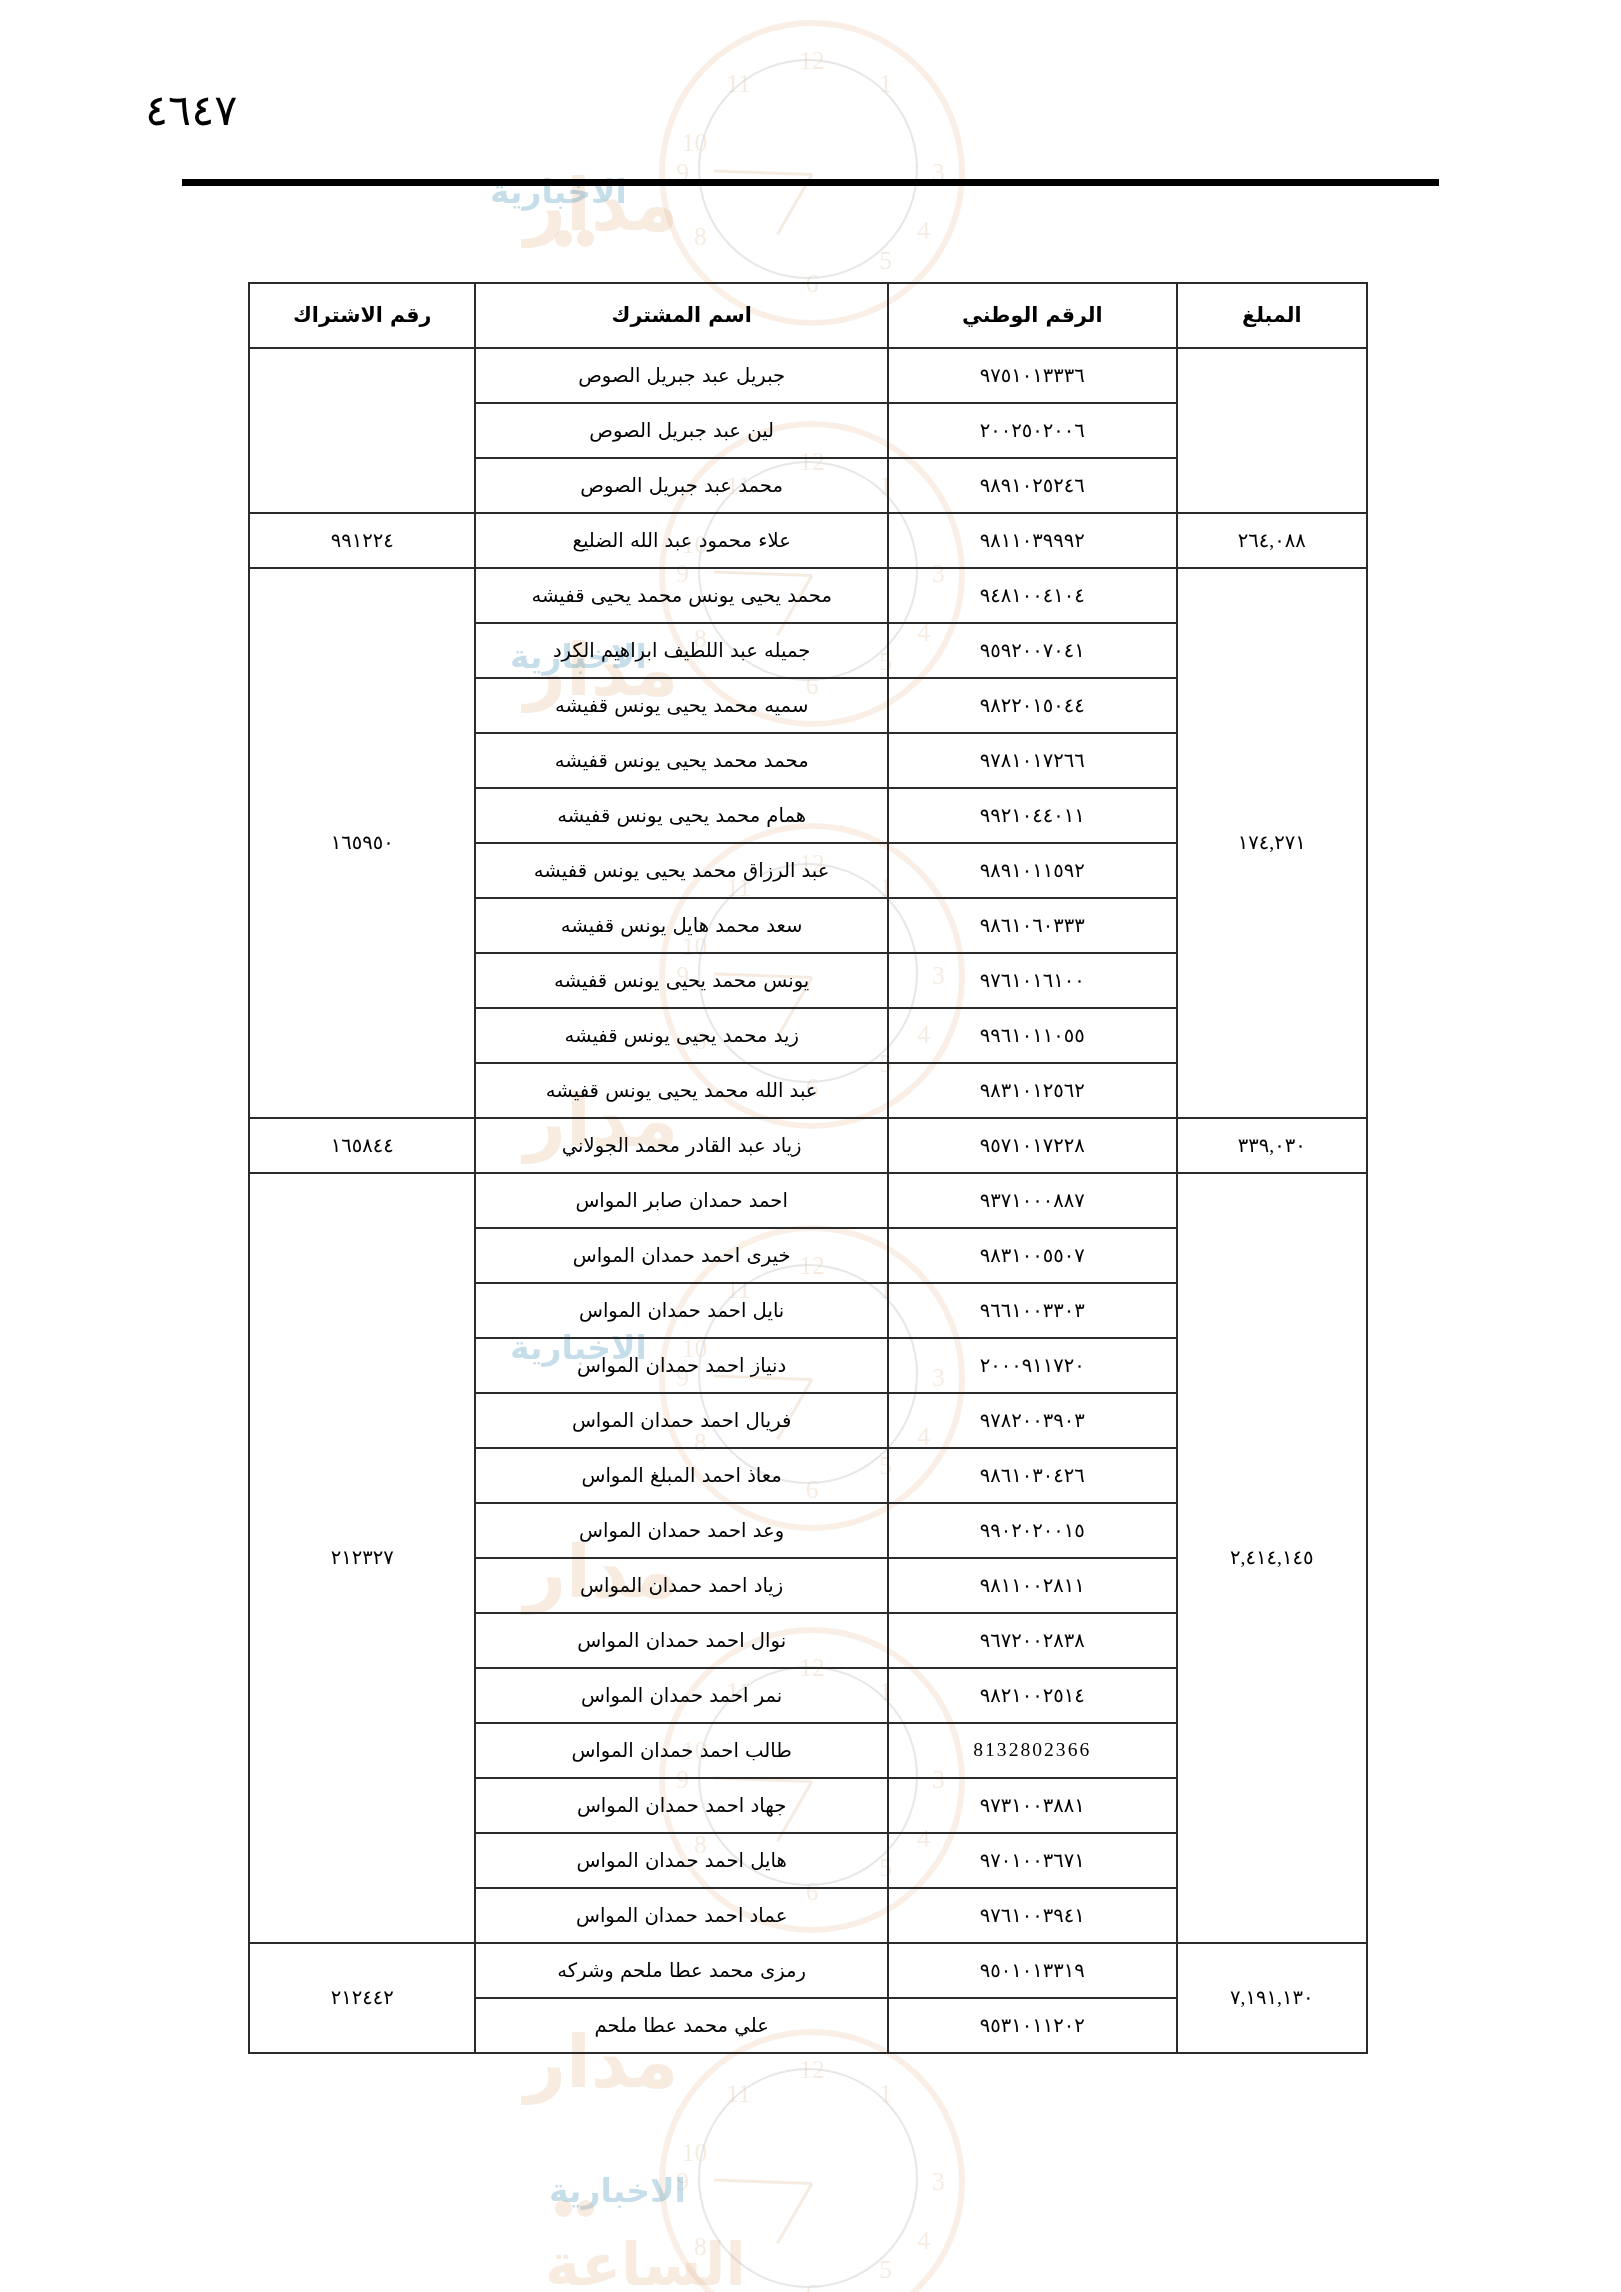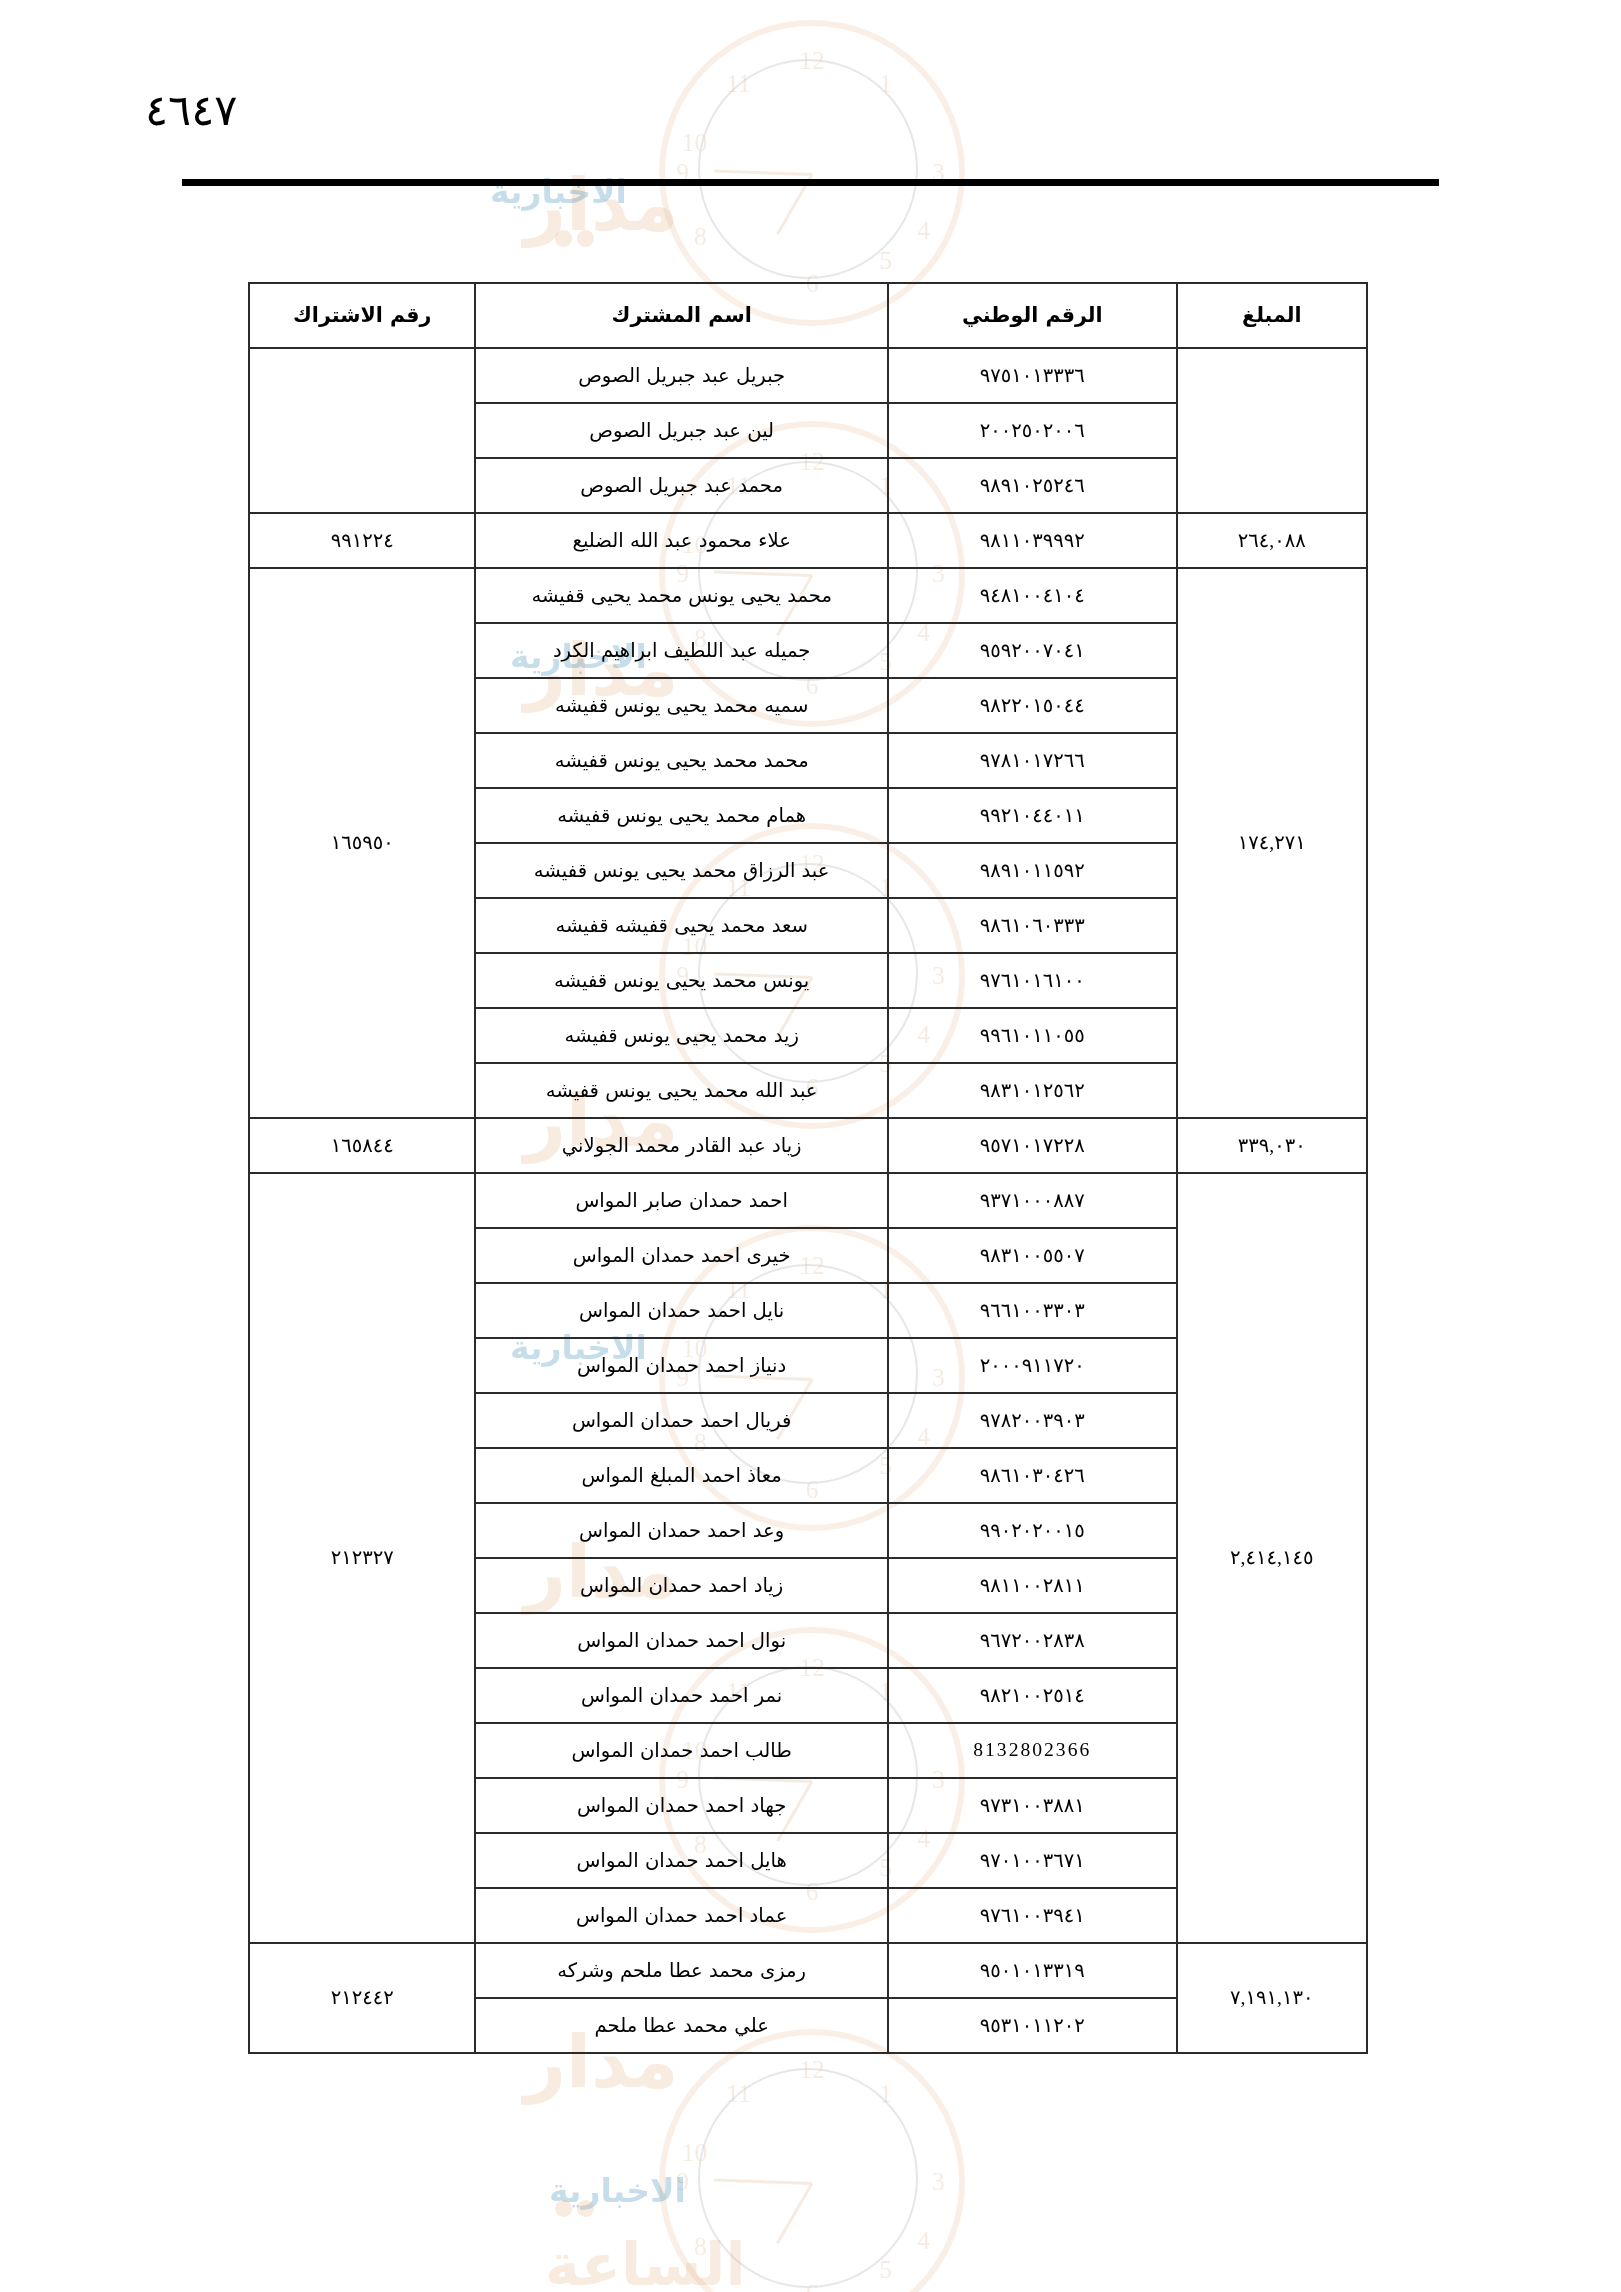--- a/index.html
+++ b/index.html
@@ -326,21 +326,21 @@
           <tr class="row">
             <td class="num">٩٩٢١٠٤٤٠١١</td>
             <td class="name">همام محمد يحيى يونس قفيشه</td>
           </tr>
           <tr class="row">
             <td class="num">٩٨٩١٠١١٥٩٢</td>
             <td class="name">عبد الرزاق محمد يحيى يونس قفيشه</td>
           </tr>
           <tr class="row">
             <td class="num">٩٨٦١٠٦٠٣٣٣</td>
-            <td class="name">سعد محمد يحيى قفيشه قفيشه</td>
+            <td class="name">سعد محمد هايل يونس قفيشه</td>
           </tr>
           <tr class="row">
             <td class="num">٩٧٦١٠١٦١٠٠</td>
             <td class="name">يونس محمد يحيى يونس قفيشه</td>
           </tr>
           <tr class="row">
             <td class="num">٩٩٦١٠١١٠٥٥</td>
             <td class="name">زيد محمد يحيى يونس قفيشه</td>
           </tr>
           <tr class="row">

